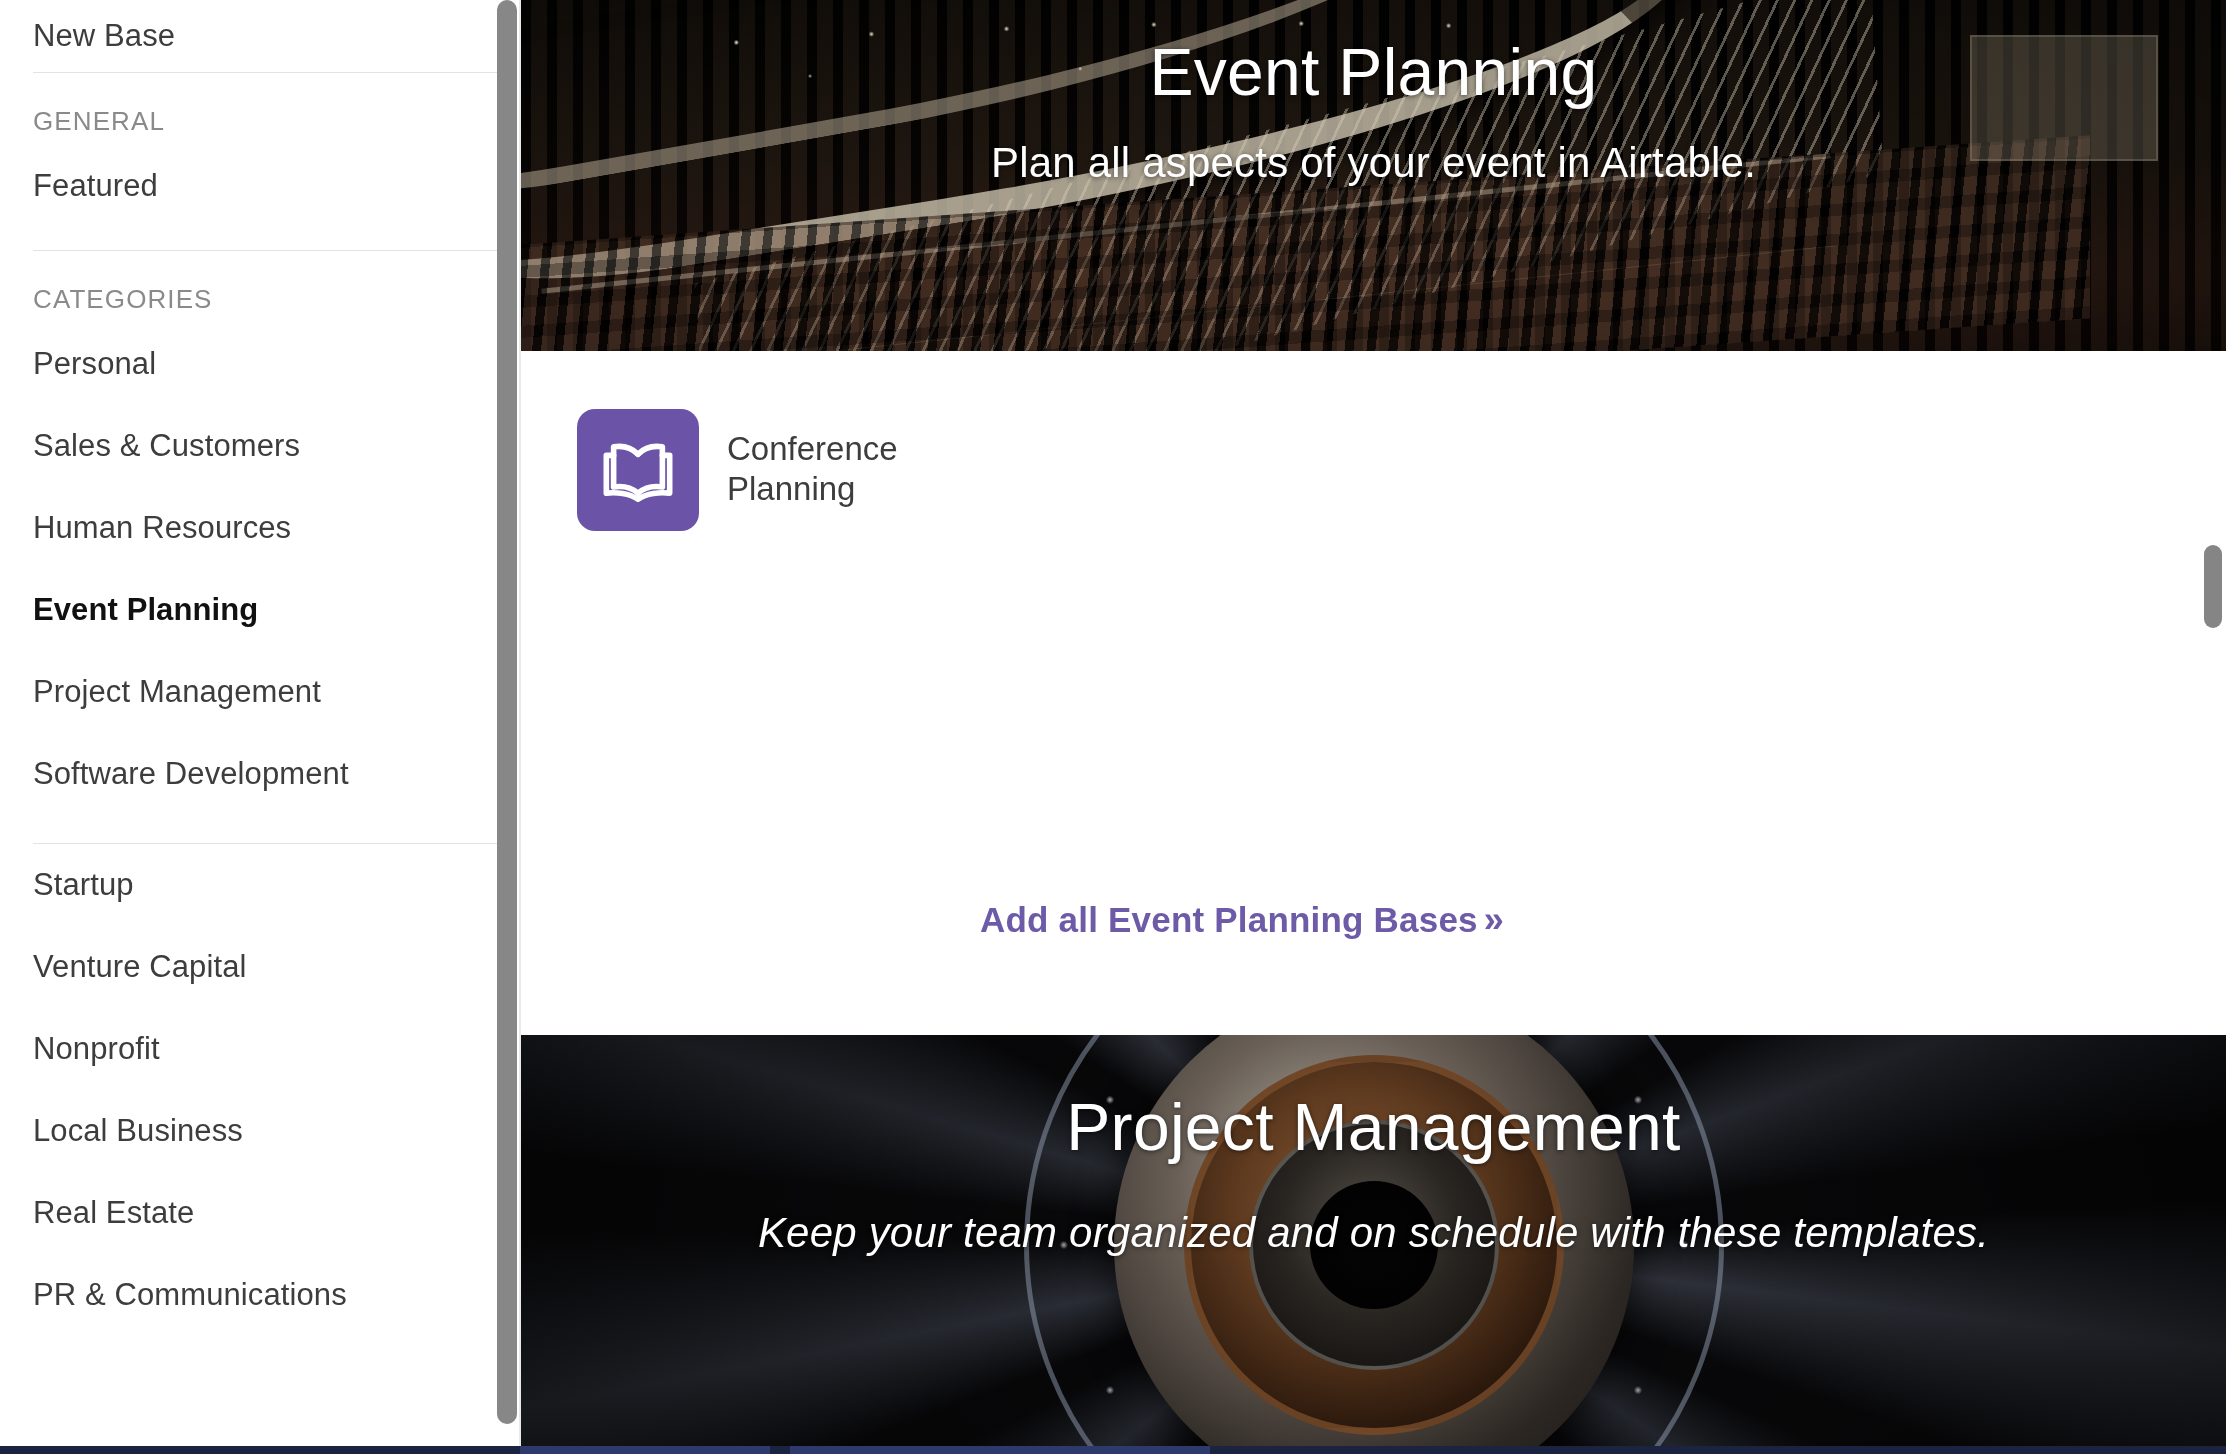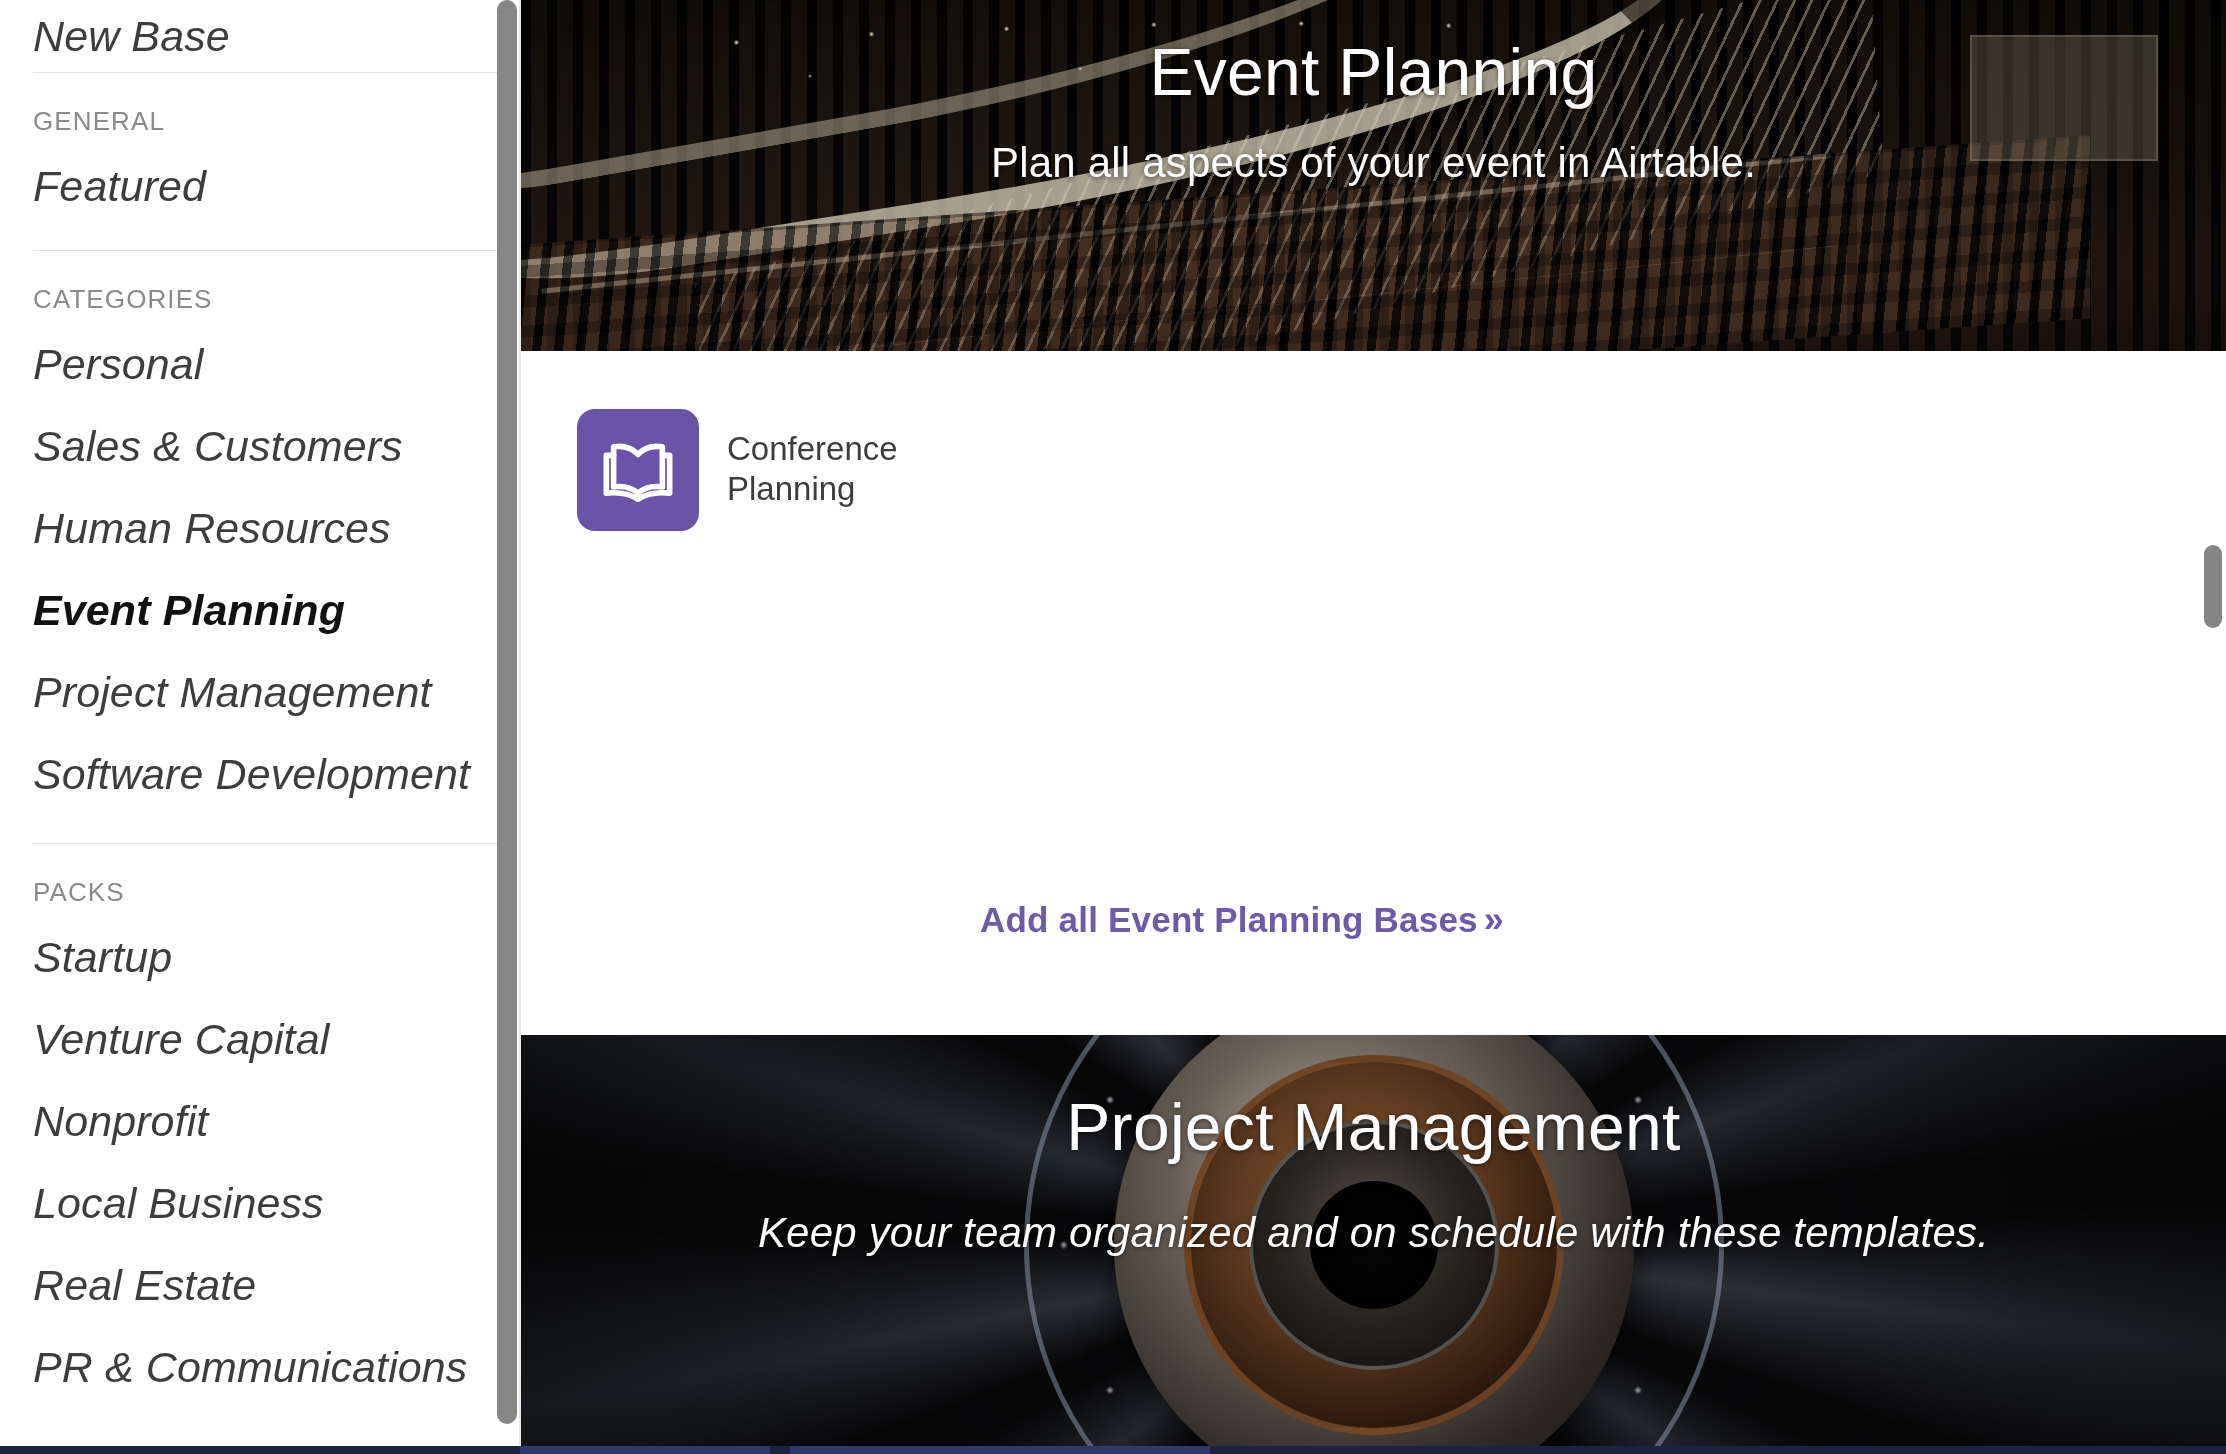--- a/index.html
+++ b/index.html
@@ -33,27 +33,26 @@
     position: absolute;
     left: 0; top: 0;
     width: 497px;
     padding: 0;
   }
   .nav-item {
     display: block;
     padding: 0 0 0 33px;
     height: 82px;
     line-height: 82px;
-    font-size: 43px;
+    font-size: 31px;
     font-weight: 400;
     color: #3d3d3d;
     white-space: nowrap;
     cursor: pointer;
     letter-spacing: 0.1px;
-    font-style: italic;
   }
   .nav-item.first { height: 72px; line-height: 72px; }
   .nav-item.active { font-weight: 700; color: #111; }
   .nav-section-label {
     display: block;
     padding: 0 0 0 33px;
     font-size: 26px;
     color: #8a8a8a;
     letter-spacing: 1.1px;
     height: 72px;
@@ -422,21 +421,20 @@
       <div class="nav-item">Personal</div>
       <div class="nav-item">Sales &amp; Customers</div>
       <div class="nav-item">Human Resources</div>
       <div class="nav-item active">Event Planning</div>
       <div class="nav-item">Project Management</div>
       <div class="nav-item">Software Development</div>
 
       <div class="gap-md"></div>
       <div class="divider"></div>
 
-      <div class="nav-section-label">PACKS</div>
       <div class="nav-item">Startup</div>
       <div class="nav-item">Venture Capital</div>
       <div class="nav-item">Nonprofit</div>
       <div class="nav-item">Local Business</div>
       <div class="nav-item">Real Estate</div>
       <div class="nav-item">PR &amp; Communications</div>
     </div>
 
     <div class="sb-track">
       <div class="sb-thumb"></div>

